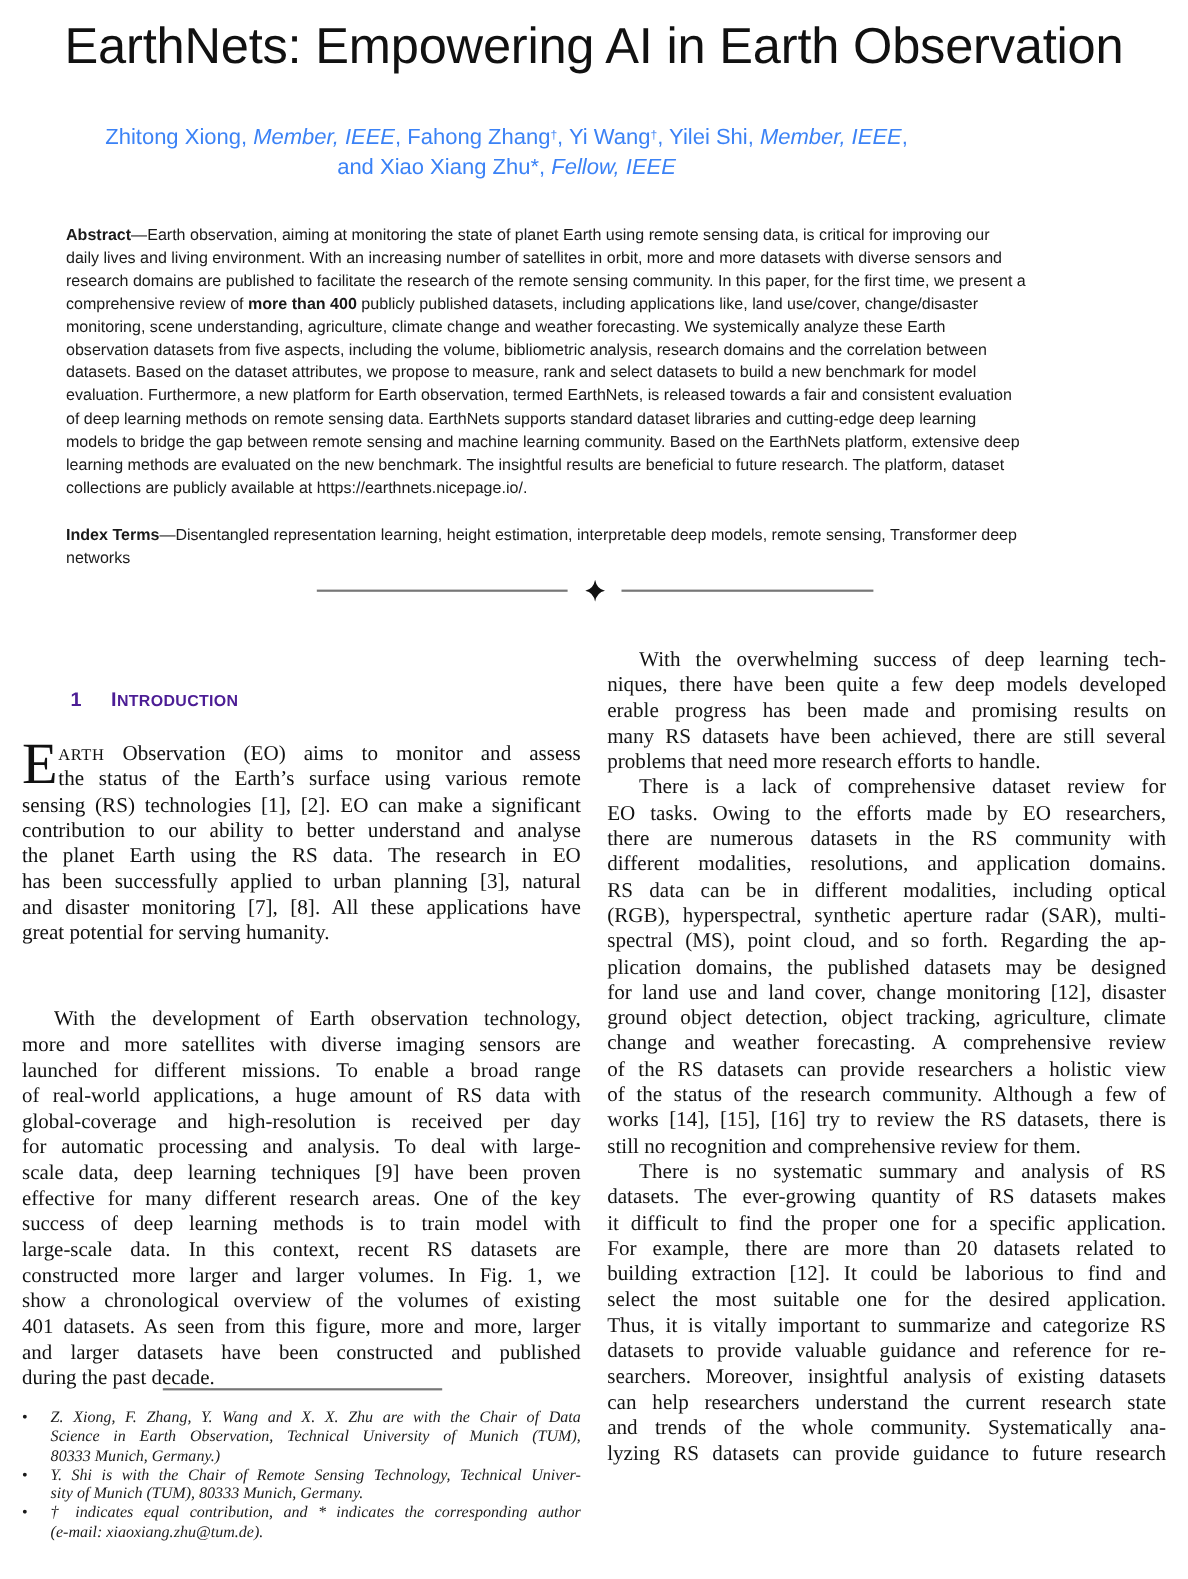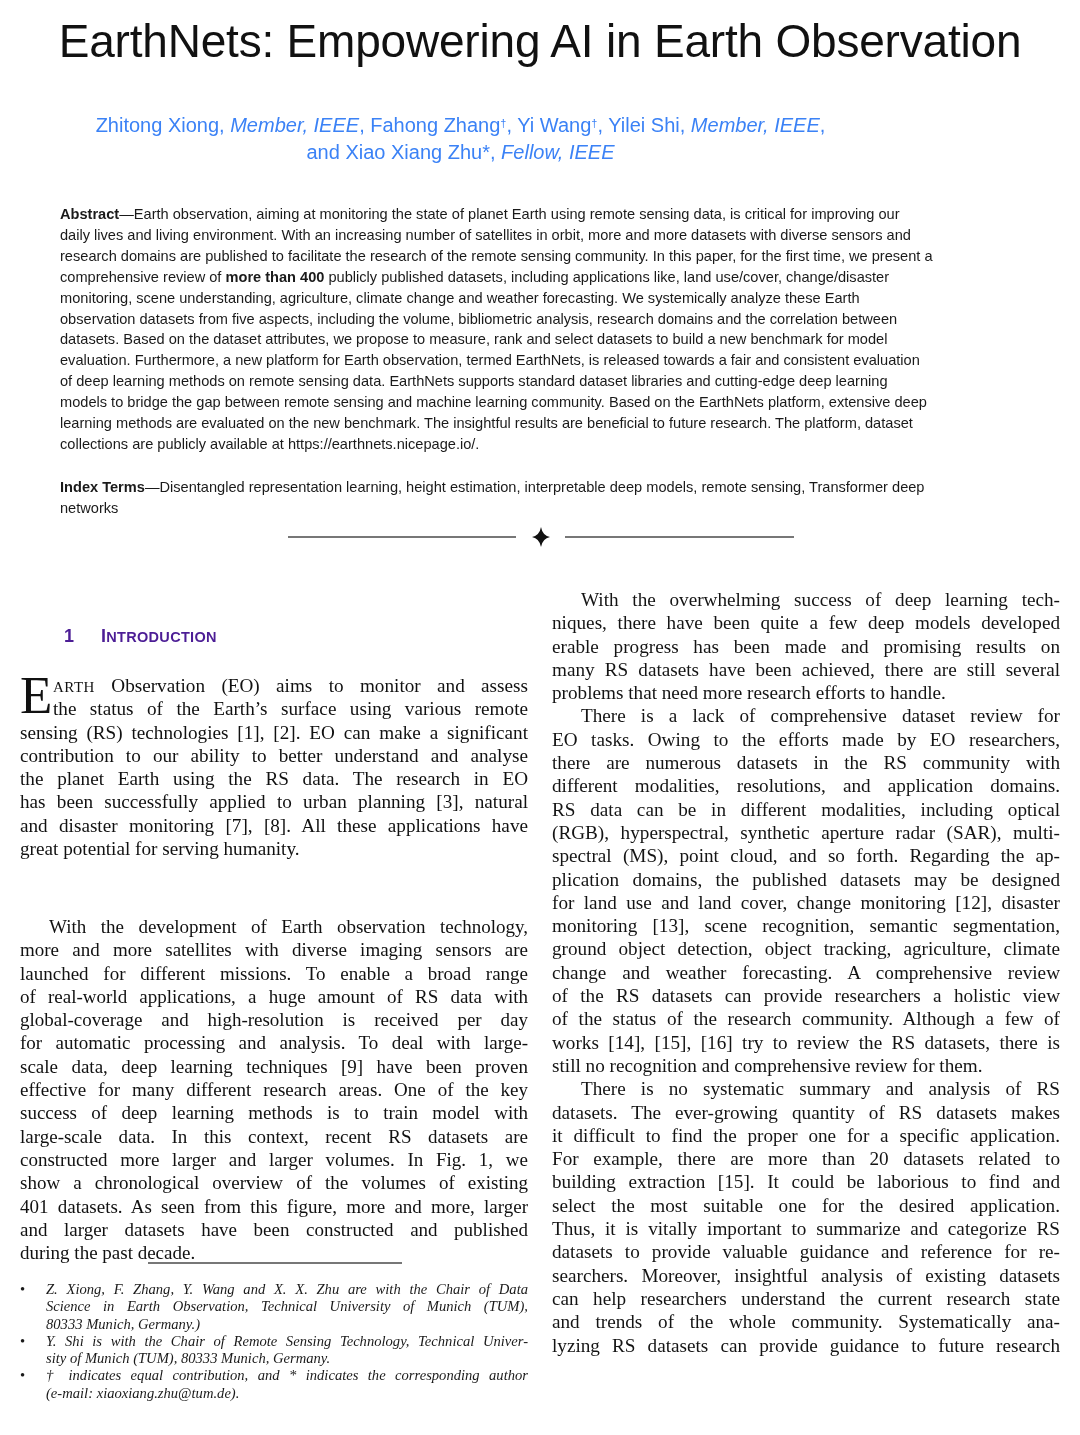--- a/index.html
+++ b/index.html
@@ -157,34 +157,33 @@
   <div>
     <span class="jline indent">There is a lack of comprehensive dataset review for</span>
     <span class="jline">EO tasks. Owing to the efforts made by EO researchers,</span>
     <span class="jline">there are numerous datasets in the RS community with</span>
     <span class="jline">different modalities, resolutions, and application domains.</span>
     <span class="jline">RS data can be in different modalities, including optical</span>
     <span class="jline">(RGB), hyperspectral, synthetic aperture radar (SAR), multi-</span>
     <span class="jline">spectral (MS), point cloud, and so forth. Regarding the ap-</span>
     <span class="jline">plication domains, the published datasets may be designed</span>
     <span class="jline">for land use and land cover, change monitoring [12], disaster</span>
-    <span class="jline">monitoring [13], scene recognition, semantic segmentation,</span>
     <span class="jline">ground object detection, object tracking, agriculture, climate</span>
     <span class="jline">change and weather forecasting. A comprehensive review</span>
     <span class="jline">of the RS datasets can provide researchers a holistic view</span>
     <span class="jline">of the status of the research community. Although a few of</span>
     <span class="jline">works [14], [15], [16] try to review the RS datasets, there is</span>
     <span class="jline last">still no recognition and comprehensive review for them.</span>
   </div>
   <div>
     <span class="jline indent">There is no systematic summary and analysis of RS</span>
     <span class="jline">datasets. The ever-growing quantity of RS datasets makes</span>
     <span class="jline">it difficult to find the proper one for a specific application.</span>
     <span class="jline">For example, there are more than 20 datasets related to</span>
-    <span class="jline">building extraction [15]. It could be laborious to find and</span>
+    <span class="jline">building extraction [12]. It could be laborious to find and</span>
     <span class="jline">select the most suitable one for the desired application.</span>
     <span class="jline">Thus, it is vitally important to summarize and categorize RS</span>
     <span class="jline">datasets to provide valuable guidance and reference for re-</span>
     <span class="jline">searchers. Moreover, insightful analysis of existing datasets</span>
     <span class="jline">can help researchers understand the current research state</span>
     <span class="jline">and trends of the whole community. Systematically ana-</span>
     <span class="jline">lyzing RS datasets can provide guidance to future research</span>
   </div>
 </div>
 

